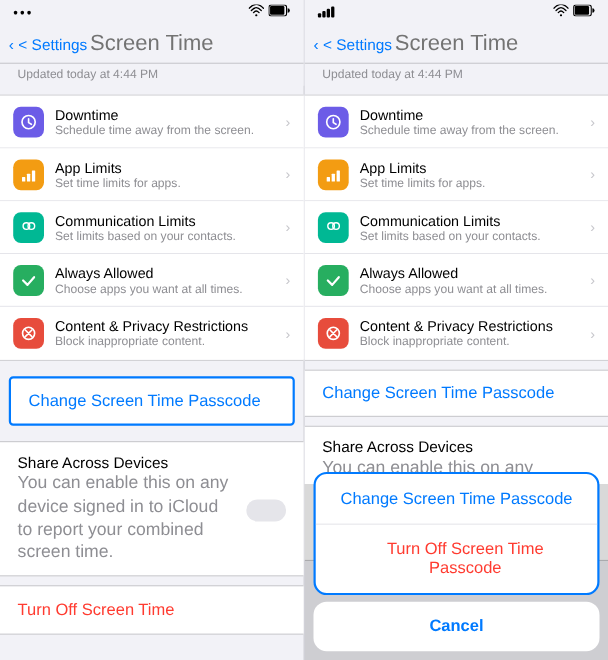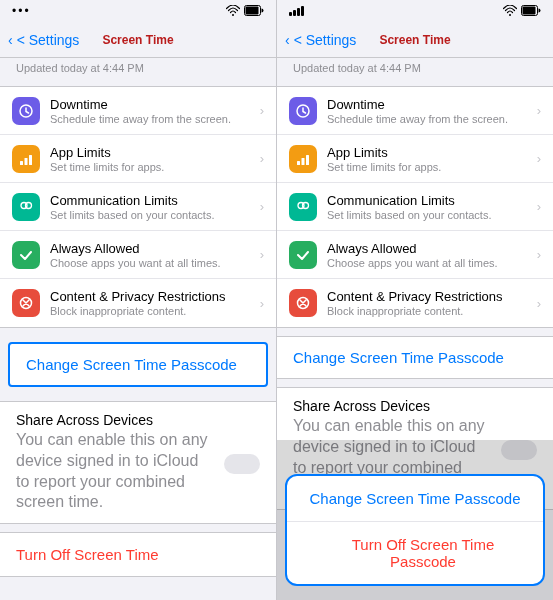--- a/index.html
+++ b/index.html
@@ -40,21 +40,21 @@
     }
     .nav-back {
       position: absolute;
       left: 8px;
       color: #007aff;
       font-size: 14px;
       display: flex;
       align-items: center;
       gap: 2px;
     }
-    .nav-title { font-size: 12px; font-weight: 700; color: #b91c1c; }
+    .nav-title { font-size: 20px; font-weight: 400; color: #737373; }
     .subtitle-bar {
       padding: 4px 16px 4px;
       font-size: 11px;
       color: #8e8e93;
       background: #f2f2f7;
     }
     .section {
       background: #fff;
       margin: 8px 0 0 0;
       border-top: 1px solid #c8c8cc;
@@ -424,15 +424,16 @@
     </div>
     <div class="toggle-switch"></div>
   </div>
 
   <div class="action-sheet-overlay">
     <div class="action-sheet">
       <div class="action-sheet-group">
         <div class="action-sheet-item blue">Change Screen Time Passcode</div>
         <div class="action-sheet-item red">Turn Off Screen Time Passcode</div>
       </div>
+      <div class="action-sheet-cancel">Cancel</div>
     </div>
   </div>
 </div>
 
 </body></html>

